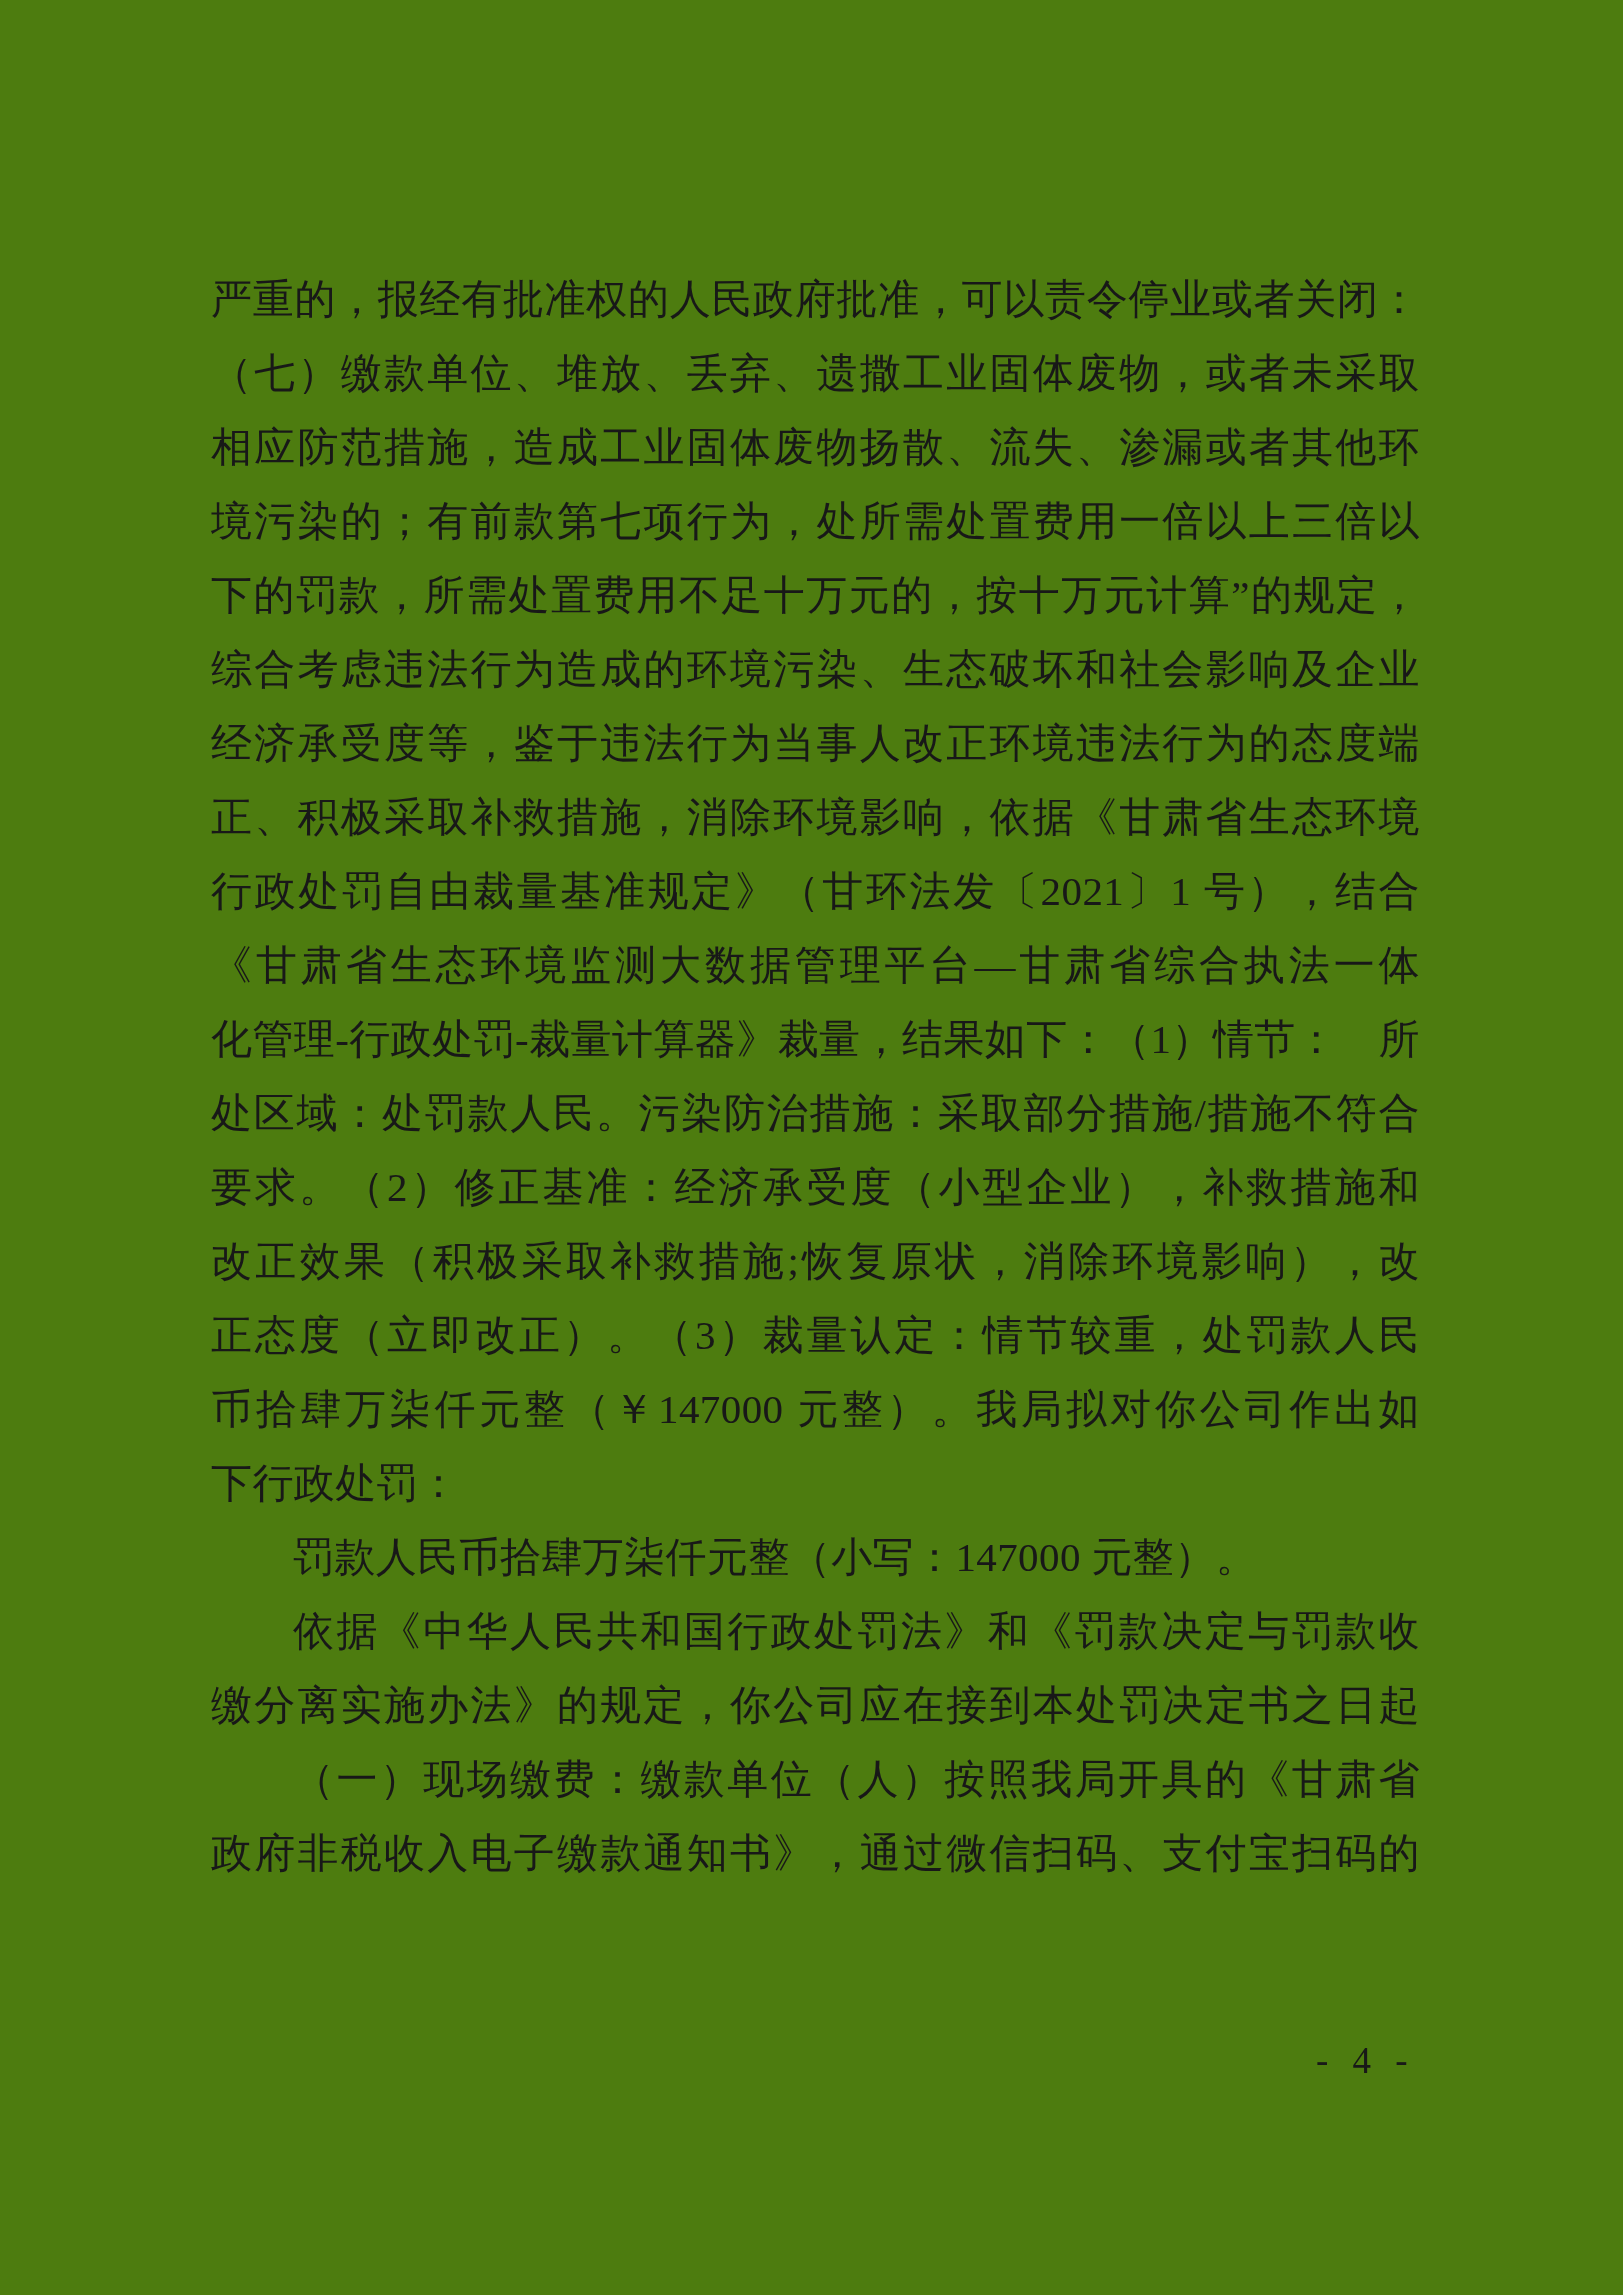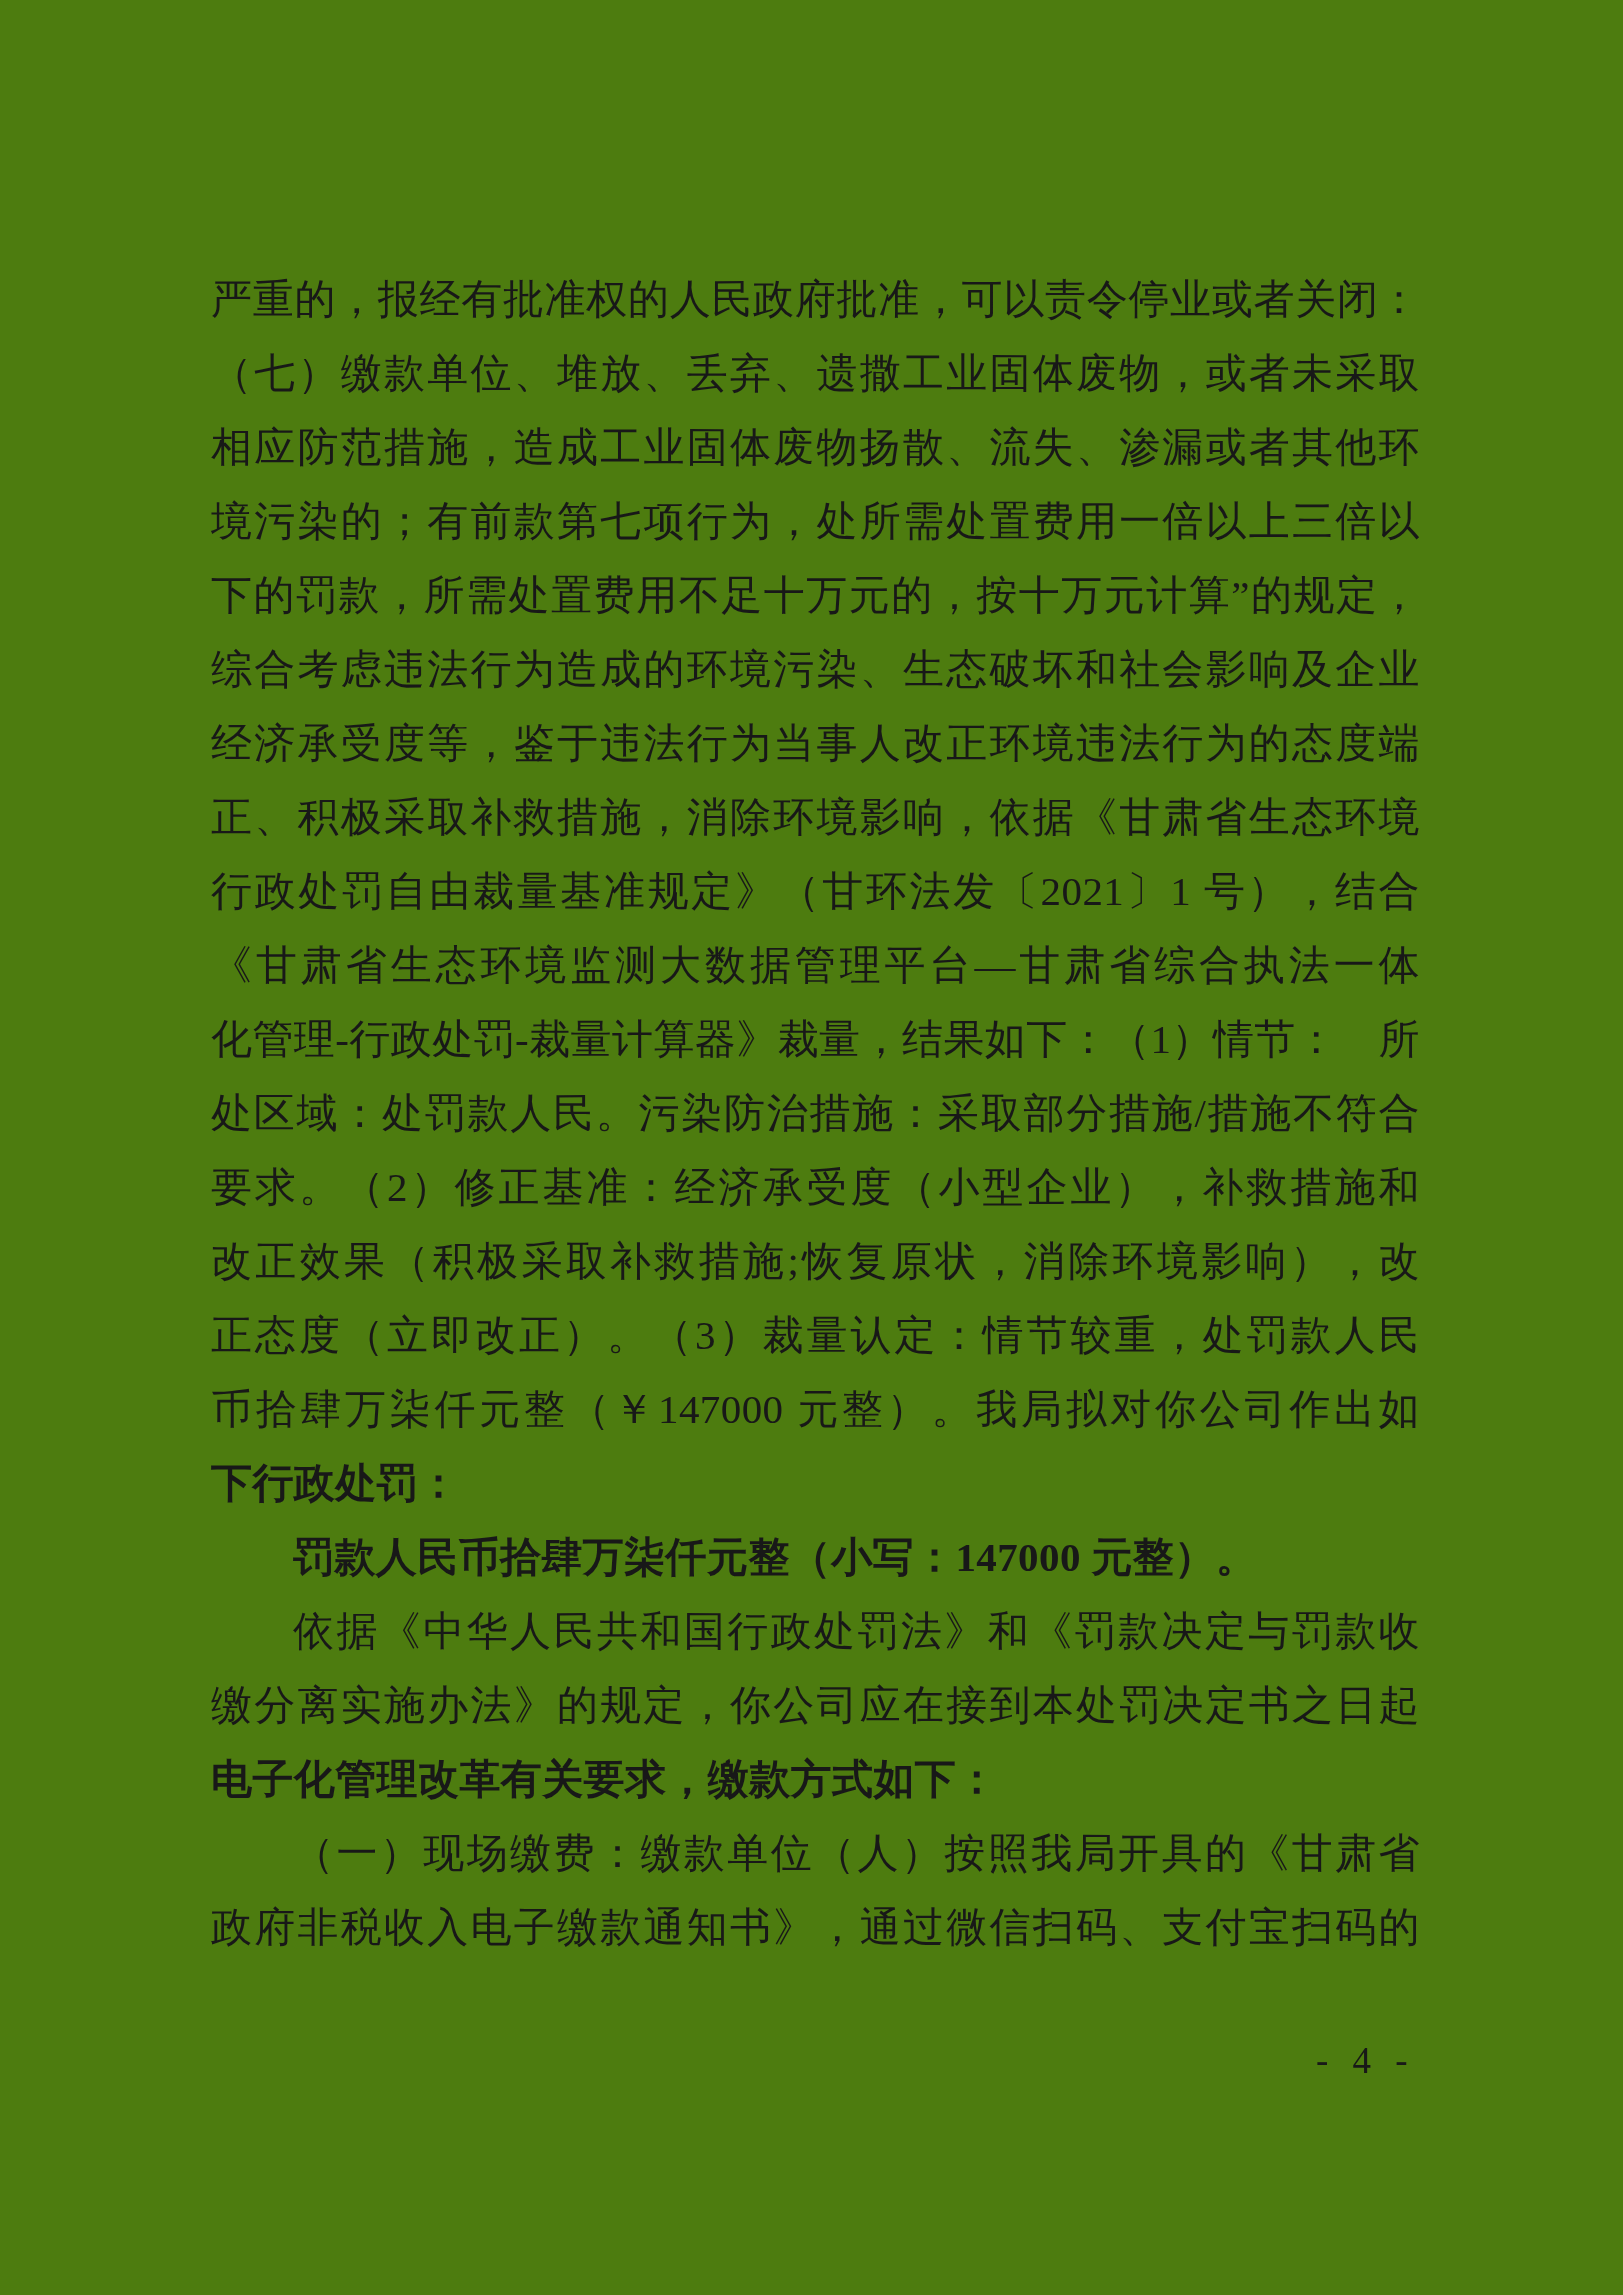--- a/index.html
+++ b/index.html
@@ -32,21 +32,20 @@
     height: 74px;
     letter-spacing: 0.4px;
     text-align: justify;
     text-align-last: justify;
     text-justify: inter-character;
     white-space: normal;
   }
   .line.short {
     text-align: left;
     text-align-last: left;
-    font-weight: bold;
   }
   .line.indent {
     text-indent: 2em;
   }
   .page-number {
     position: absolute;
     left: 1316px;
     top: 2039px;
     font-size: 37px;
     line-height: 44px;
@@ -73,19 +72,18 @@
     <div class="line">化管理-行政处罚-裁量计算器》裁量，结果如下：（1）情节：　所</div>
     <div class="line">处区域：处罚款人民。污染防治措施：采取部分措施/措施不符合</div>
     <div class="line">要求。（2）修正基准：经济承受度（小型企业），补救措施和</div>
     <div class="line">改正效果（积极采取补救措施;恢复原状，消除环境影响），改</div>
     <div class="line">正态度（立即改正）。（3）裁量认定：情节较重，处罚款人民</div>
     <div class="line">币拾肆万柒仟元整（￥147000 元整）。我局拟对你公司作出如</div>
     <div class="line short">下行政处罚：</div>
     <div class="line indent short">罚款人民币拾肆万柒仟元整（小写：147000 元整）。</div>
     <div class="line indent">依据《中华人民共和国行政处罚法》和《罚款决定与罚款收</div>
     <div class="line">缴分离实施办法》的规定，你公司应在接到本处罚决定书之日起</div>
-    <div class="line short">电子化管理改革有关要求，缴款方式如下：</div>
     <div class="line indent">（一）现场缴费：缴款单位（人）按照我局开具的《甘肃省</div>
     <div class="line">政府非税收入电子缴款通知书》，通过微信扫码、支付宝扫码的</div>
   </div>
   <div class="page-number">- 4 -</div>
 </div>
 
 
 </body></html>

